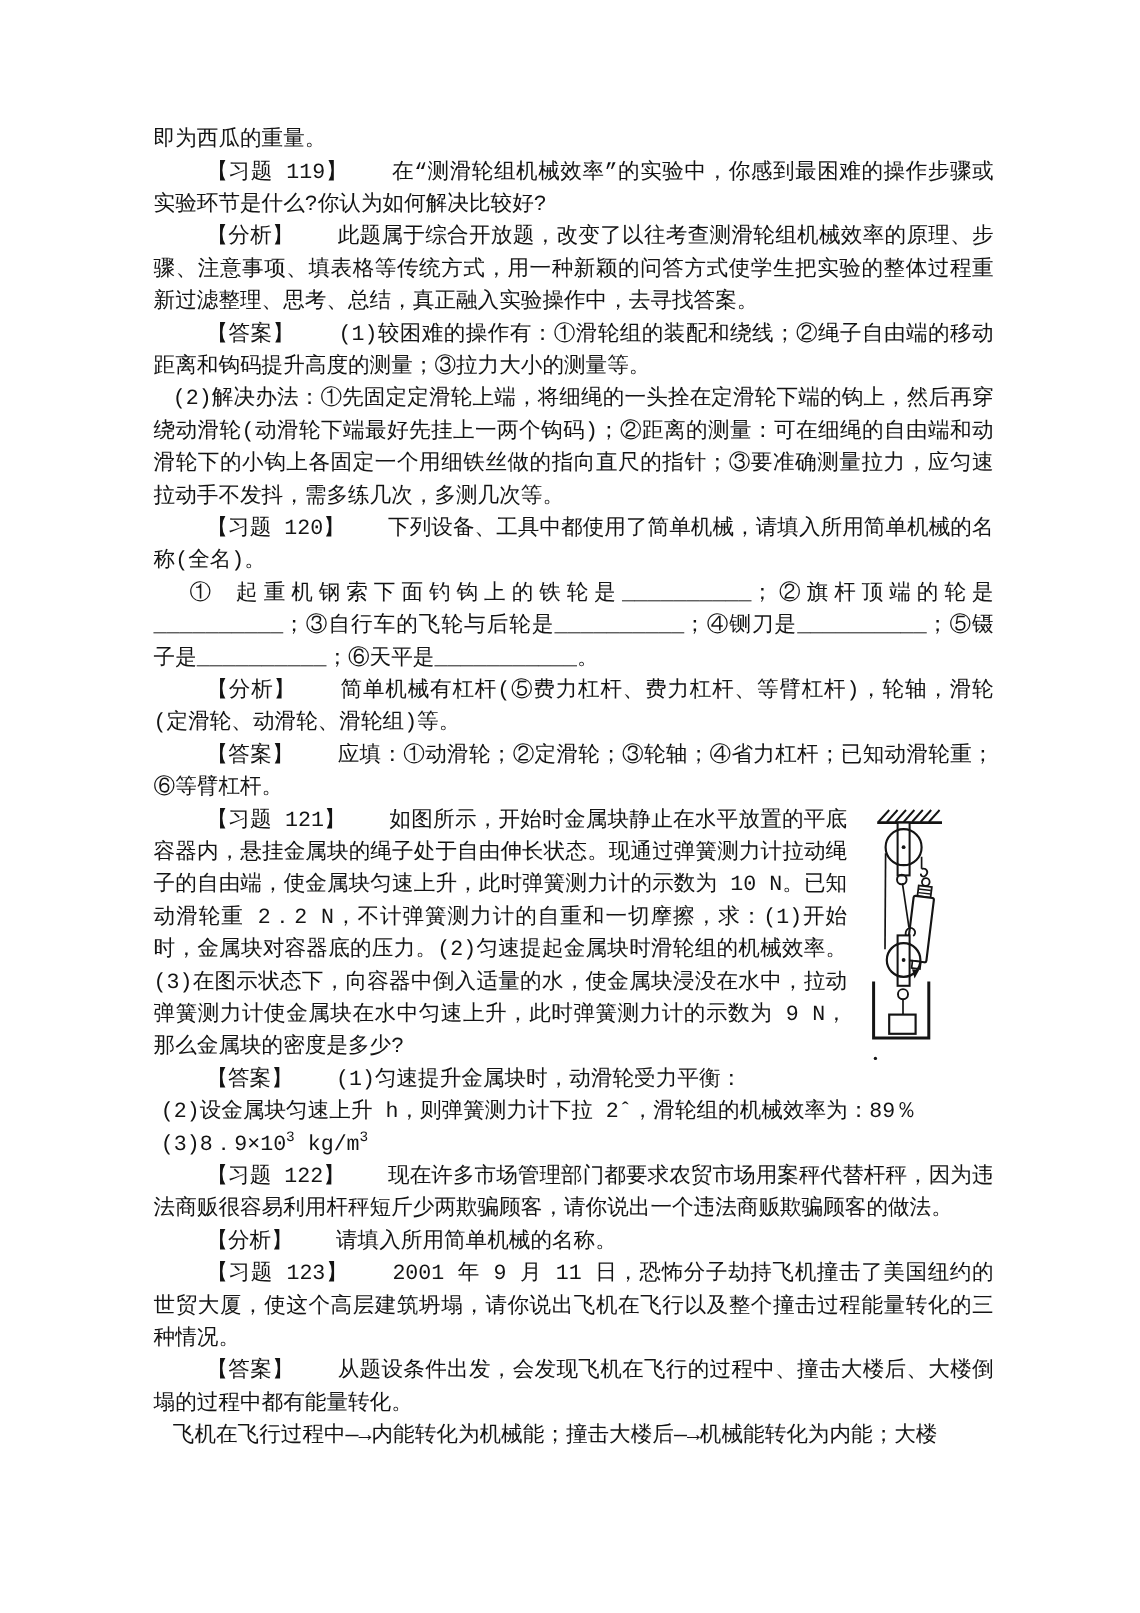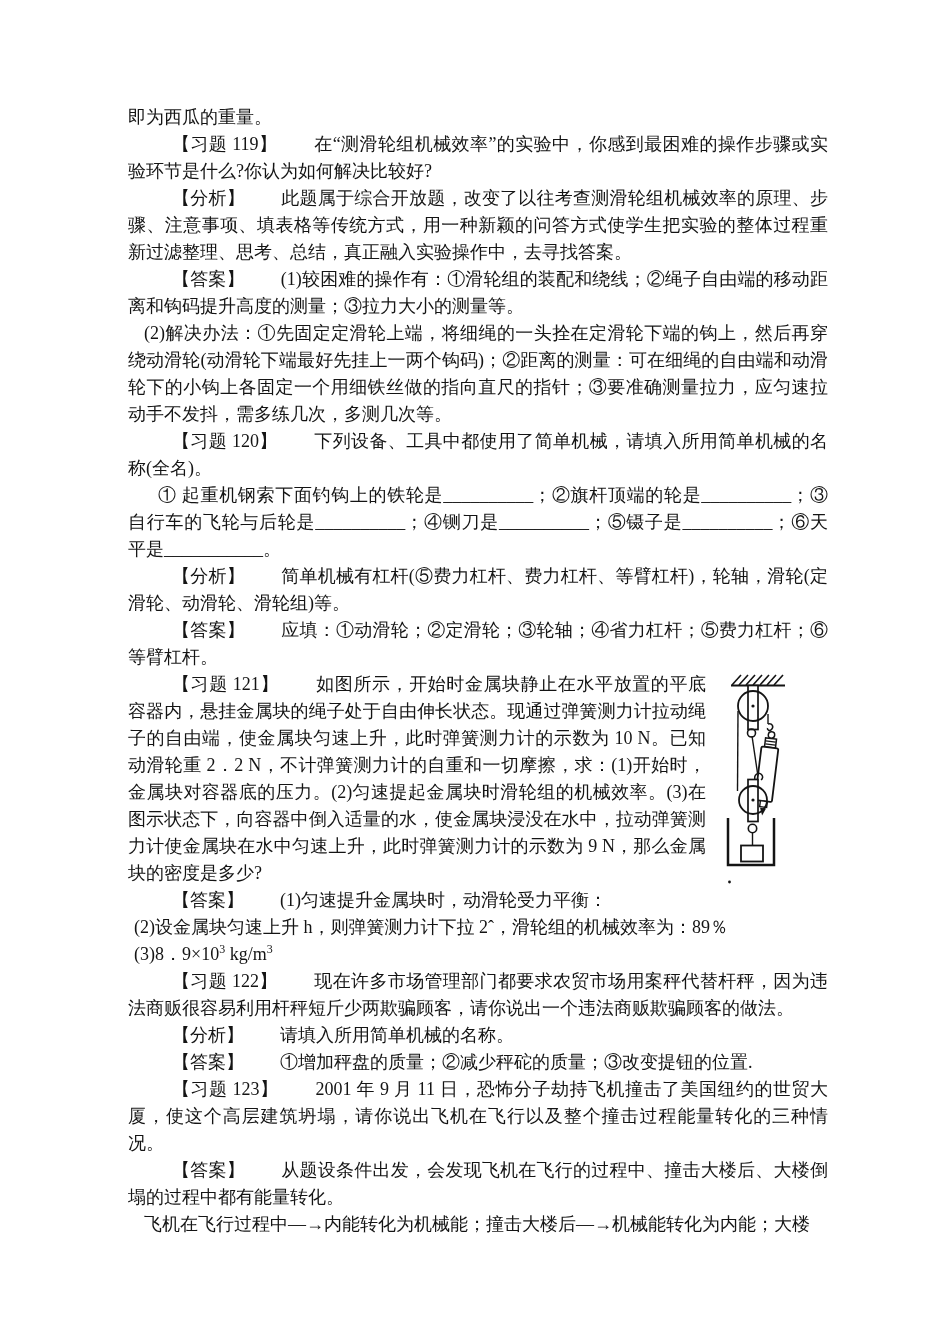--- a/index.html
+++ b/index.html
@@ -12,21 +12,21 @@
     overflow:hidden;
   }
   .page {
     position:absolute;
     top:104px; left:128px;
     width:700px;
     font-size:18px;
     line-height:27px;
     text-align:justify;
   }
-  p.para { margin:0; padding:0; }
+  p.para { margin:0; padding:0;font-family:Liberation Mono, monospace; }
   .ind-none { text-indent:0; }
   .ind-tag  { text-indent:44px; }
   .ind-med  { text-indent:30px; }
   .ind-sm   { text-indent:16px; }
   .ind-xs   { text-indent:6px; }
   .gap-top  { margin-top:21px; }
   sub.s { font-size:13px; line-height:0; }
   sup.s { font-size:12px; line-height:0; }
   .figure-float {
     float:right;
@@ -42,21 +42,21 @@
 <div class="page">
 
   <p class="para ind-none">即为西瓜的重量。</p>
   <p class="para ind-tag">【习题 119】　　在“测滑轮组机械效率”的实验中，你感到最困难的操作步骤或实验环节是什么?你认为如何解决比较好?</p>
   <p class="para ind-tag">【分析】　　此题属于综合开放题，改变了以往考查测滑轮组机械效率的原理、步骤、注意事项、填表格等传统方式，用一种新颖的问答方式使学生把实验的整体过程重新过滤整理、思考、总结，真正融入实验操作中，去寻找答案。</p>
   <p class="para ind-tag">【答案】　　(1)较困难的操作有：①滑轮组的装配和绕线；②绳子自由端的移动距离和钩码提升高度的测量；③拉力大小的测量等。</p>
   <p class="para ind-sm">(2)解决办法：①先固定定滑轮上端，将细绳的一头拴在定滑轮下端的钩上，然后再穿绕动滑轮(动滑轮下端最好先挂上一两个钩码)；②距离的测量：可在细绳的自由端和动滑轮下的小钩上各固定一个用细铁丝做的指向直尺的指针；③要准确测量拉力，应匀速拉动手不发抖，需多练几次，多测几次等。</p>
   <p class="para ind-tag">【习题 120】　　下列设备、工具中都使用了简单机械，请填入所用简单机械的名称(全名)。</p>
   <p class="para ind-med">① 起重机钢索下面钓钩上的铁轮是__________；②旗杆顶端的轮是__________；③自行车的飞轮与后轮是__________；④铡刀是__________；⑤镊子是__________；⑥天平是___________。</p>
   <p class="para ind-tag">【分析】　　简单机械有杠杆(⑤费力杠杆、费力杠杆、等臂杠杆)，轮轴，滑轮(定滑轮、动滑轮、滑轮组)等。</p>
-  <p class="para ind-tag">【答案】　　应填：①动滑轮；②定滑轮；③轮轴；④省力杠杆；⑤费力杠杆；⑥等臂杠杆。</p>
+  <p class="para ind-tag">【答案】　　应填：①动滑轮；②定滑轮；③轮轴；④省力杠杆；已知动滑轮重；⑥等臂杠杆。</p>
 
   <div>
     <div class="figure-float">
       <svg width="106" height="222" viewBox="8 4 106 222">
 
         <g class="fig-stroke" stroke-width="1.6">
           <line x1="24" y1="16" x2="33" y2="6"></line>
           <line x1="31" y1="16" x2="40" y2="6"></line>
           <line x1="38" y1="16" x2="47" y2="6"></line>
           <line x1="45" y1="16" x2="54" y2="6"></line>
@@ -109,18 +109,17 @@
     </div>
     <p class="para ind-tag">【习题 121】　　如图所示，开始时金属块静止在水平放置的平底容器内，悬挂金属块的绳子处于自由伸长状态。现通过弹簧测力计拉动绳子的自由端，使金属块匀速上升，此时弹簧测力计的示数为 10 N。已知动滑轮重 2．2 N，不计弹簧测力计的自重和一切摩擦，求：(1)开始时，金属块对容器底的压力。(2)匀速提起金属块时滑轮组的机械效率。(3)在图示状态下，向容器中倒入适量的水，使金属块浸没在水中，拉动弹簧测力计使金属块在水中匀速上升，此时弹簧测力计的示数为 9 N，那么金属块的密度是多少?</p>
   </div>
 
   <p class="para ind-tag">【答案】　　(1)匀速提升金属块时，动滑轮受力平衡：</p>
   <p class="para ind-xs">(2)设金属块匀速上升 h，则弹簧测力计下拉 2ˆ，滑轮组的机械效率为：89％</p>
   <p class="para ind-xs gap-top"><span>(3)8．9×10</span><sup class="s">3</sup><span> kg/m</span><sup class="s">3</sup></p>
 
   <p class="para ind-tag">【习题 122】　　现在许多市场管理部门都要求农贸市场用案秤代替杆秤，因为违法商贩很容易利用杆秤短斤少两欺骗顾客，请你说出一个违法商贩欺骗顾客的做法。</p>
   <p class="para ind-tag">【分析】　　请填入所用简单机械的名称。</p>
-  <p class="para ind-tag">【答案】　　①增加秤盘的质量；②减少秤砣的质量；③改变提钮的位置.</p>
   <p class="para ind-tag">【习题 123】　　2001 年 9 月 11 日，恐怖分子劫持飞机撞击了美国纽约的世贸大厦，使这个高层建筑坍塌，请你说出飞机在飞行以及整个撞击过程能量转化的三种情况。</p>
   <p class="para ind-tag">【答案】　　从题设条件出发，会发现飞机在飞行的过程中、撞击大楼后、大楼倒塌的过程中都有能量转化。</p>
   <p class="para ind-sm">飞机在飞行过程中—→内能转化为机械能；撞击大楼后—→机械能转化为内能；大楼</p>
 
 </div>
 
 </body></html>

